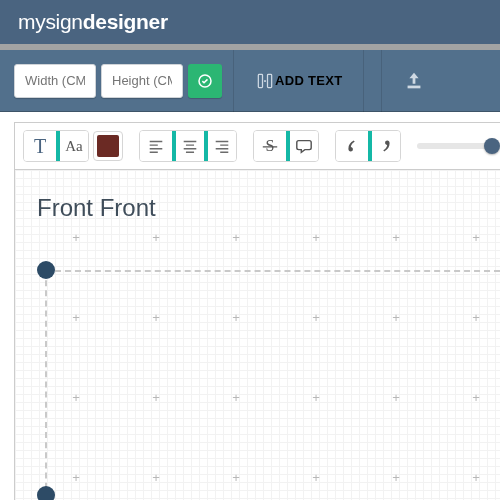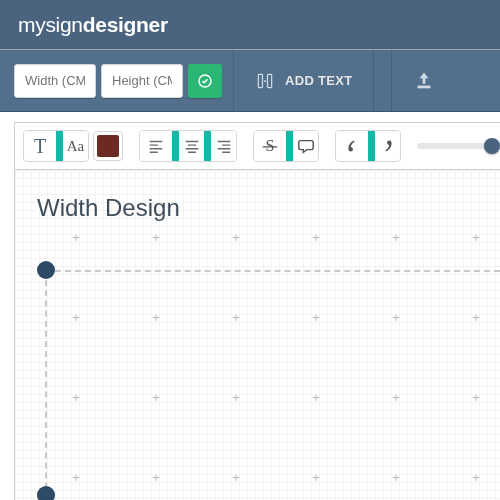--- a/index.html
+++ b/index.html
@@ -9,21 +9,21 @@
     width: 500px;
     height: 500px;
     overflow: hidden;
   }
   .topbar {
     background: #4a6480;
     height: 50px;
     display: flex;
     align-items: center;
     padding: 0 18px;
-    border-bottom: 1px solid #a3a3a3;
+    border-bottom: 6px solid #a3a3a3;
   }
   .brand {
     color: #fff;
     font-size: 21px;
     letter-spacing: -0.3px;
   }
   .brand .b1 { font-weight: 300; }
   .brand .b2 { font-weight: 700; }
   .actionbar {
     background: #52708c;
@@ -60,22 +60,21 @@
   .confirm-btn svg { width: 18px; height: 18px; stroke: #fff; stroke-width: 2; fill: none; }
   .divider-v {
     width: 1px;
     height: 62px;
     background: rgba(0,0,0,.12);
     margin: 0 6px;
   }
   .tool-action {
     display: flex;
     align-items: center;
-    gap: 10px;
-    color: #e5e5e5;
+    color: #000000;
     font-size: 13px;
     font-weight: 700;
     letter-spacing: .3px;
     padding: 0 10px;
     cursor: pointer;
     height: 62px;
   }
   .tool-action svg { width: 20px; height: 20px; fill: none; stroke: #cfd9e3; stroke-width: 1.5; }
   .tool-action .solid { fill: #cfd9e3; stroke: none; }
 
@@ -101,21 +100,21 @@
   }
   .tb-btn {
     width: 32px;
     height: 30px;
     display: flex;
     align-items: center;
     justify-content: center;
     background: #fff;
     cursor: pointer;
   }
-  .tb-btn + .tb-btn { border-left: 7px solid #14b8a6; }
+  .tb-btn + .tb-btn { border-left: 4px solid #14b8a6; }
   .tb-btn svg { width: 18px; height: 18px; }
   .font-t {
     font-family: Georgia, serif;
     font-size: 20px;
     color: #4a6480;
     font-weight: 400;
   }
   .font-aa {
     font-family: Georgia, serif;
     font-size: 15px;
@@ -335,21 +334,21 @@
   </div>
 
   <div class="slider-wrap">
     <div class="slider-track">
       <div class="slider-thumb"></div>
     </div>
   </div>
 </div>
 
 <div class="canvas-area">
-  <div class="canvas-title">Width Design</div>
+  <div class="canvas-title">Front Front</div>
   <div class="guide-h"></div>
   <div class="guide-v"></div>
   <div class="anchor-dot a1"></div>
   <div class="anchor-dot a2"></div>
 
   <span class="grid-plus" style="left:61px;top:67px">+</span>
   <span class="grid-plus" style="left:141px;top:67px">+</span>
   <span class="grid-plus" style="left:221px;top:67px">+</span>
   <span class="grid-plus" style="left:301px;top:67px">+</span>
   <span class="grid-plus" style="left:381px;top:67px">+</span>

